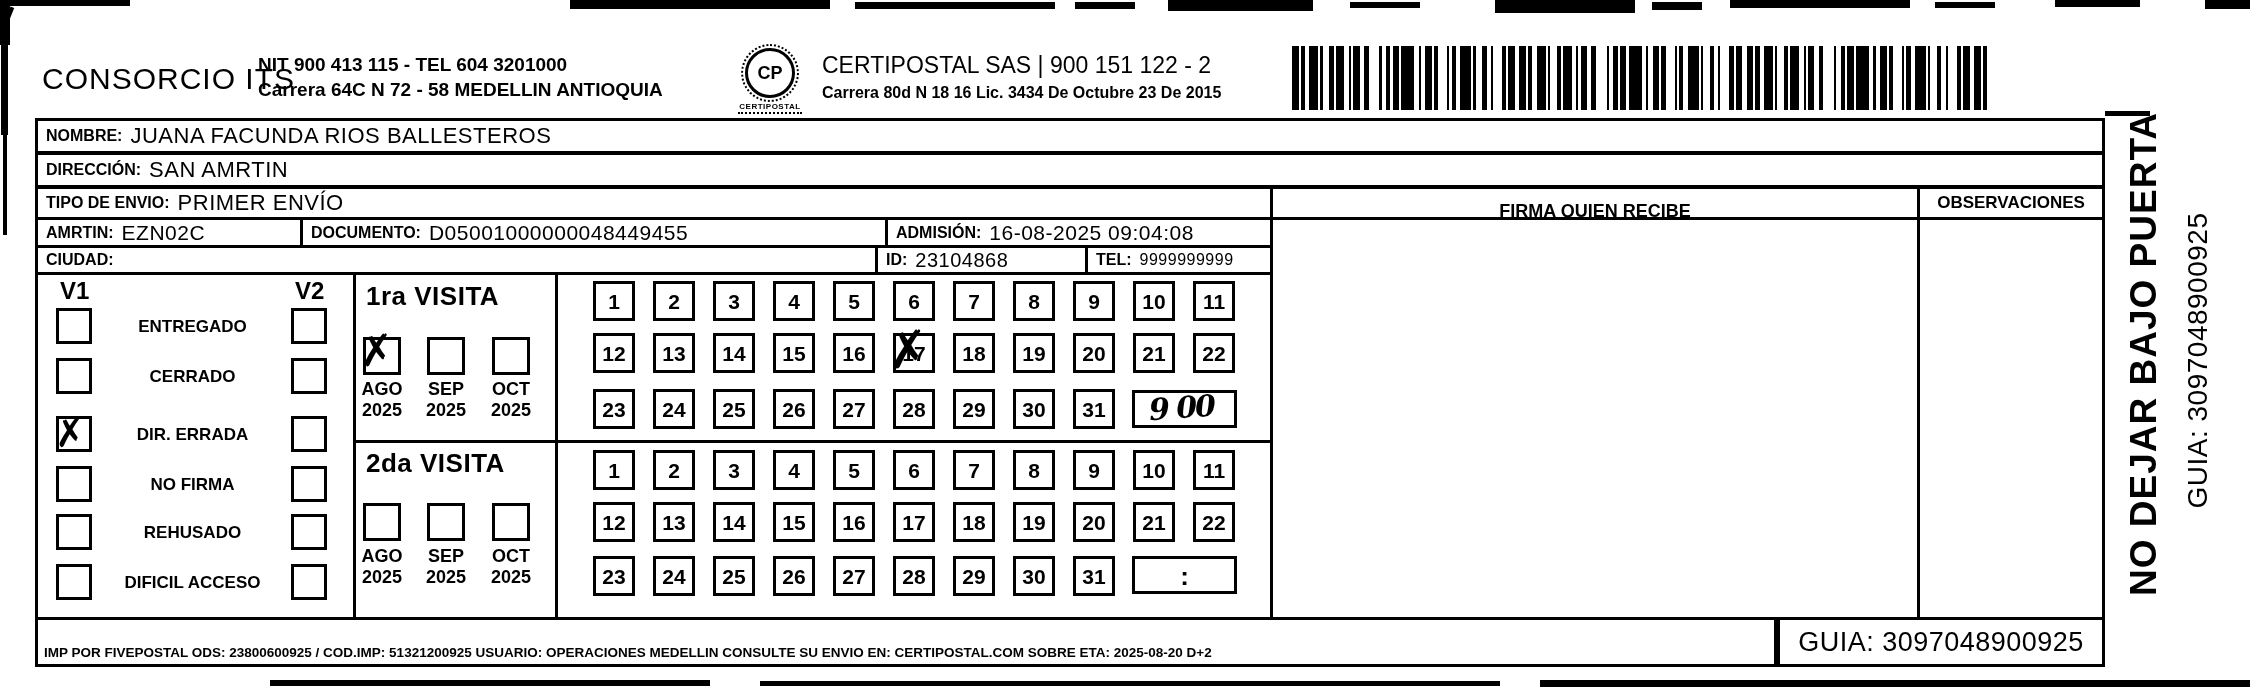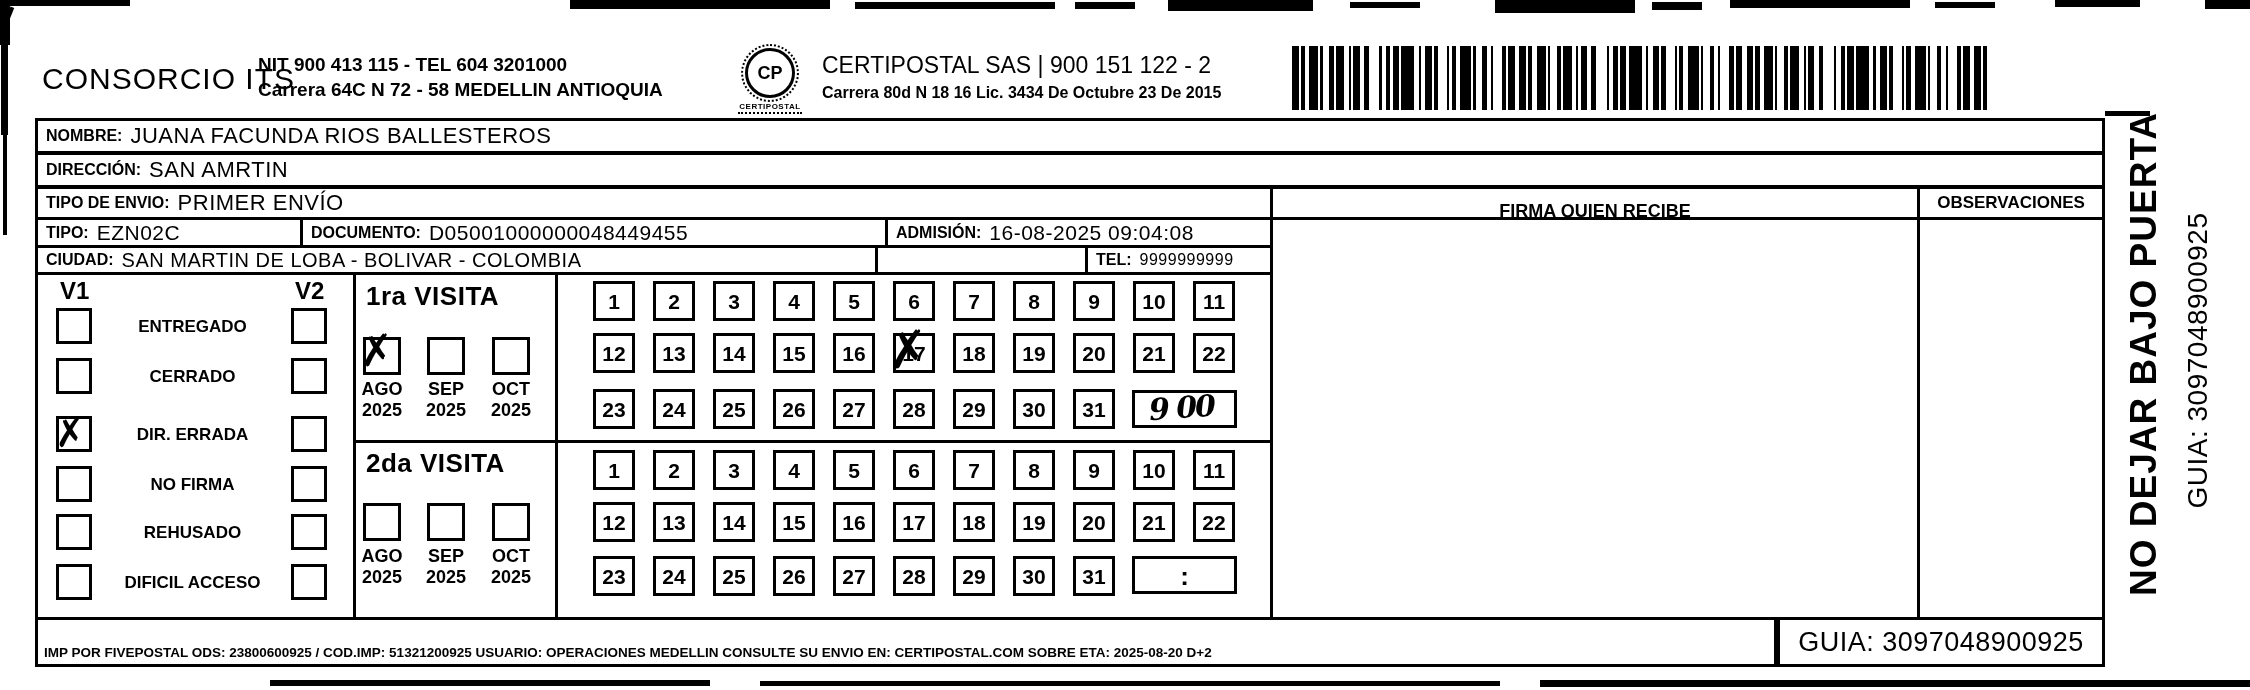--- a/index.html
+++ b/index.html
@@ -242,34 +242,37 @@
   </div>
   <div class="cell row" style="left:35px;top:152px;width:2070px;height:36px">
     <span class="lbl">DIRECCIÓN:</span>
     <span class="val">SAN AMRTIN</span>
   </div>
   <div class="cell row" style="left:35px;top:186px;width:1238px;height:34px">
     <span class="lbl">TIPO DE ENVIO:</span>
     <span class="val">PRIMER ENVÍO</span>
   </div>
   <div class="cell row" style="left:35px;top:217px;width:268px;height:31px">
-    <span class="lbl">TIPO:</span>
+    <span class="lbl">AMRTIN:</span>
     <span class="val" style="font-size:21px">EZN02C</span>
   </div>
   <div class="cell row" style="left:300px;top:217px;width:588px;height:31px">
     <span class="lbl">DOCUMENTO:</span>
     <span class="val" style="font-size:21px">D05001000000048449455</span>
   </div>
   <div class="cell row" style="left:885px;top:217px;width:388px;height:31px">
     <span class="lbl">ADMISIÓN:</span>
     <span class="val" style="font-size:21px">16-08-2025 09:04:08</span>
   </div>
   <div class="cell row" style="left:35px;top:245px;width:843px;height:30px">
     <span class="lbl">CIUDAD:</span>
-    <span class="val" style="font-size:20px">SAN MARTIN DE LOBA - BOLIVAR - COLOMBIA</span>
+  </div>
+  <div class="cell row" style="left:875px;top:245px;width:213px;height:30px">
+    <span class="lbl">ID:</span>
+    <span class="val" style="font-size:20px">23104868</span>
   </div>
   <div class="cell row" style="left:1085px;top:245px;width:188px;height:30px">
     <span class="lbl">TEL:</span>
     <span class="val" style="font-size:16px">9999999999</span>
   </div>
 
   <div class="cell hdrcell" style="left:1270px;top:186px;width:650px;height:50px">FIRMA QUIEN RECIBE</div>
   <div class="cell hdrcell" style="left:1917px;top:186px;width:188px;height:34px;font-size:17px">OBSERVACIONES</div>
   <div class="cell" style="left:1270px;top:217px;width:650px;height:403px"></div>
   <div class="cell" style="left:1917px;top:217px;width:188px;height:403px"></div>

